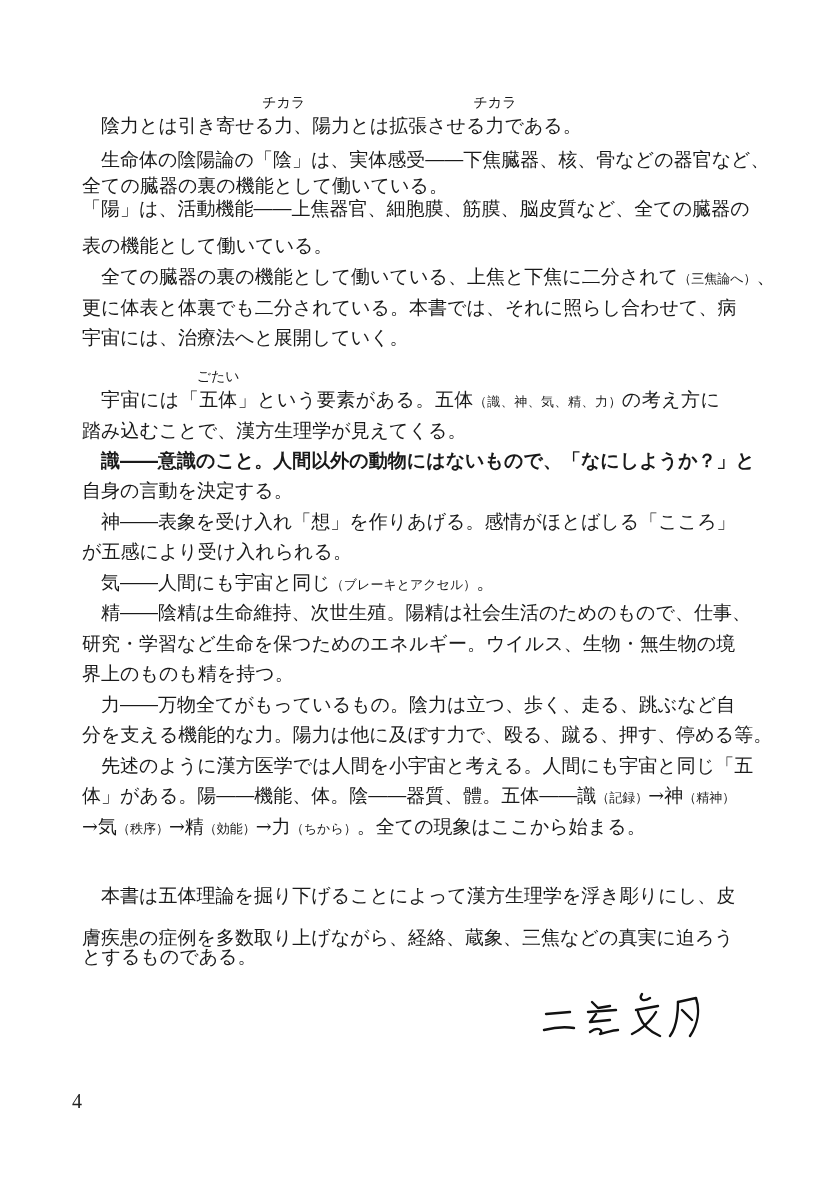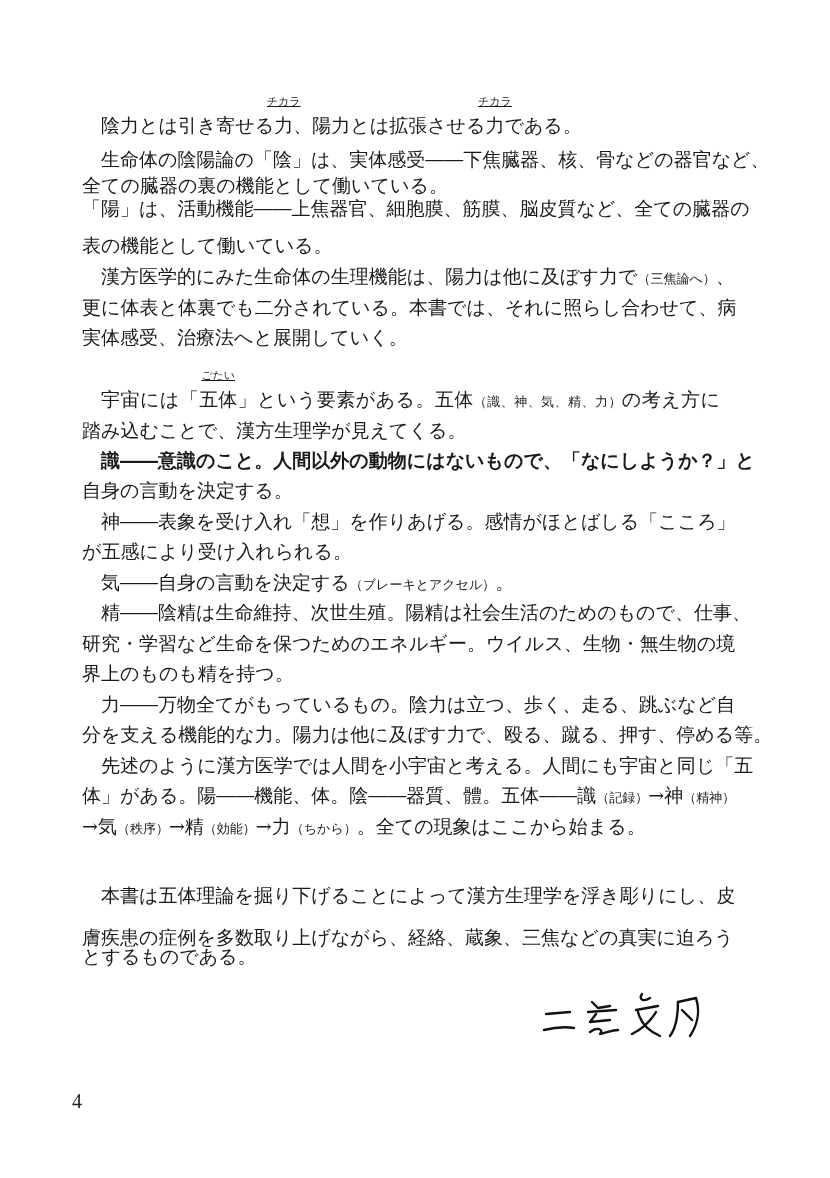--- a/index.html
+++ b/index.html
@@ -12,48 +12,48 @@
     position: absolute; left: 82px; width: 638px; height: 30px;
     font-size: 19px; line-height: 30px; white-space: nowrap;
     text-align: justify; text-align-last: justify; letter-spacing: 0;
   }
   .line.short { text-align-last: left; }
   .line.indent { padding-left: 19px; width: 619px; }
   .small { font-size: 13px; }
   .ruby-wrap { position: relative; display: inline-block; }
   .ruby-text {
     position: absolute; left: 50%; top: -13px; transform: translateX(-50%);
-    font-size: 11px; line-height: 10px; white-space: nowrap; letter-spacing: 0; text-decoration: underline;
+    font-size: 14px; line-height: 10px; white-space: nowrap; letter-spacing: 0;
   }
   .signature { position: absolute; left: 540px; top: 988px; width: 170px; height: 60px; }
   .page-number {
     position: absolute; left: 72px; top: 1090px; font-size: 20px;
     font-family: "Liberation Serif", serif; color: #222;
   }
 </style>
 </head>
 <body>
 
 <div class="page">
   <div id="text-block">
       <div class="line indent short" style="top: 110px;"><span>陰力とは引き寄せる</span><span class="ruby-wrap">力<span class="ruby-text">チカラ</span></span><span>、陽力とは拡張させる</span><span class="ruby-wrap">力<span class="ruby-text">チカラ</span></span><span>である。</span></div>
       <div class="line indent" style="top: 144px;"><span>生命体の陰陽論の「陰」は、実体感受――下焦臓器、核、骨などの器官など、</span></div>
       <div class="line short" style="top: 170px;"><span>全ての臓器の裏の機能として働いている。</span></div>
       <div class="line" style="top: 193px;"><span>「陽」は、活動機能――上焦器官、細胞膜、筋膜、脳皮質など、全ての臓器の</span></div>
       <div class="line short" style="top: 230px;"><span>表の機能として働いている。</span></div>
-      <div class="line indent" style="top: 261px;"><span>漢方医学的にみた生命体の生理機能は、陽力は他に及ぼす力で</span><span class="small">（三焦論へ）</span><span>、</span></div>
+      <div class="line indent" style="top: 261px;"><span>全ての臓器の裏の機能として働いている、上焦と下焦に二分されて</span><span class="small">（三焦論へ）</span><span>、</span></div>
       <div class="line" style="top: 292px;"><span>更に体表と体裏でも二分されている。本書では、それに照らし合わせて、病</span></div>
-      <div class="line short" style="top: 322px;"><span>実体感受、治療法へと展開していく。</span></div>
+      <div class="line short" style="top: 322px;"><span>宇宙には、治療法へと展開していく。</span></div>
       <div class="line indent" style="top: 384px;"><span>宇宙には「</span><span class="ruby-wrap">五体<span class="ruby-text">ごたい</span></span><span>」という要素がある。五体</span><span class="small">（識、神、気、精、力）</span><span>の考え方に</span></div>
       <div class="line short" style="top: 415px;"><span>踏み込むことで、漢方生理学が見えてくる。</span></div>
       <div class="line indent" style="top: 445px; font-weight: bold;"><span>識――意識のこと。人間以外の動物にはないもので、「なにしようか？」と</span></div>
       <div class="line short" style="top: 475px;"><span>自身の言動を決定する。</span></div>
       <div class="line indent" style="top: 506px;"><span>神――表象を受け入れ「想」を作りあげる。感情がほとばしる「こころ」</span></div>
       <div class="line short" style="top: 536px;"><span>が五感により受け入れられる。</span></div>
-      <div class="line indent short" style="top: 567px;"><span>気――自身の言動を決定する</span><span class="small">（ブレーキとアクセル）</span><span>。</span></div>
+      <div class="line indent short" style="top: 567px;"><span>気――人間にも宇宙と同じ</span><span class="small">（ブレーキとアクセル）</span><span>。</span></div>
       <div class="line indent" style="top: 597px;"><span>精――陰精は生命維持、次世生殖。陽精は社会生活のためのもので、仕事、</span></div>
       <div class="line" style="top: 628px;"><span>研究・学習など生命を保つためのエネルギー。ウイルス、生物・無生物の境</span></div>
       <div class="line short" style="top: 658px;"><span>界上のものも精を持つ。</span></div>
       <div class="line indent" style="top: 689px;"><span>力――万物全てがもっているもの。陰力は立つ、歩く、走る、跳ぶなど自</span></div>
       <div class="line" style="top: 719px;"><span>分を支える機能的な力。陽力は他に及ぼす力で、殴る、蹴る、押す、停める等。</span></div>
       <div class="line indent" style="top: 750px;"><span>先述のように漢方医学では人間を小宇宙と考える。人間にも宇宙と同じ「五</span></div>
       <div class="line" style="top: 780px;"><span>体」がある。陽――機能、体。陰――器質、體。五体――識</span><span class="small">（記録）</span><span>→神</span><span class="small">（精神）</span></div>
       <div class="line short" style="top: 811px;"><span>→気</span><span class="small">（秩序）</span><span>→精</span><span class="small">（効能）</span><span>→力</span><span class="small">（ちから）</span><span>。全ての現象はここから始まる。</span></div>
       <div class="line indent" style="top: 880px;"><span>本書は五体理論を掘り下げることによって漢方生理学を浮き彫りにし、皮</span></div>
       <div class="line" style="top: 922px;"><span>膚疾患の症例を多数取り上げながら、経絡、蔵象、三焦などの真実に迫ろう</span></div>

